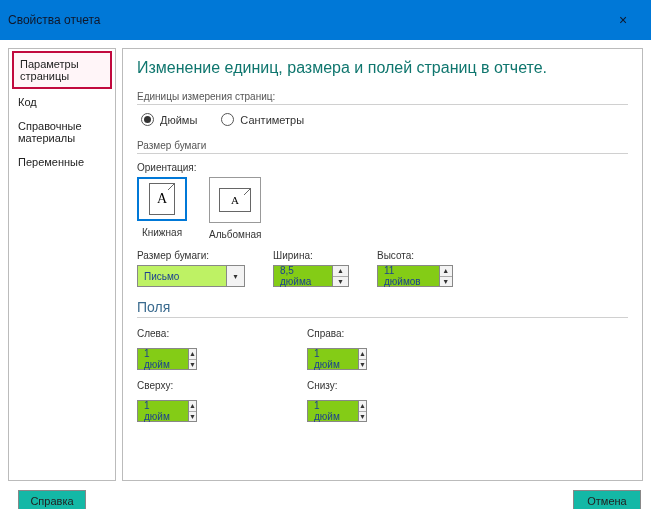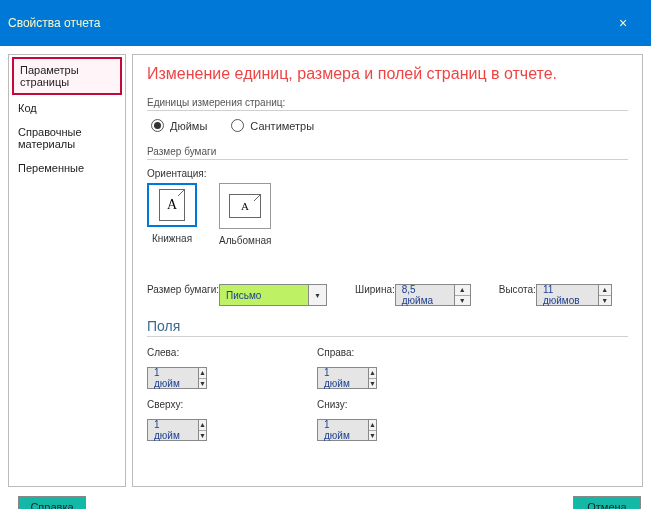--- a/index.html
+++ b/index.html
@@ -1,29 +1,29 @@
 <!DOCTYPE html>
 <html><head>
 <meta charset="utf-8">
 <style>
   * { box-sizing: border-box; font-family: "Segoe UI", Tahoma, sans-serif; }
   html, body { margin: 0; padding: 0; }
   body { background: #fff; width: 651px; height: 509px; overflow: hidden; }
 
-  .titlebar { background: #0078d7; color: #fef9c3; height: 46px; display: flex; align-items: center; padding: 0 8px; font-size: 12px; }
+  .titlebar { background: #0078d7; color: #0f172a; height: 40px; display: flex; align-items: center; padding: 0 8px; font-size: 12px; }
   .titlebar .title { flex: 1; }
   .titlebar .close { width: 40px; text-align: center; font-size: 14px; cursor: pointer; }
 
   .content { display: flex; height: 443px; padding: 8px 8px 2px 8px; gap: 6px; }
-  .sidebar { width: 118px; border: 1px solid #bbb; background: #fff; padding: 2px 3px; }
+  .sidebar { width: 108px; border: 1px solid #bbb; background: #fff; padding: 2px 3px; }
   .sidebar-item { font-size: 11px; padding: 5px 6px; color: #222; cursor: pointer; margin-bottom: 2px; }
   .sidebar-item.selected { border: 2px solid #c1093e; background: #fff5f8; }
 
   .main { flex: 1; border: 1px solid #bbb; background: #fff; padding: 10px 14px 8px 14px; overflow: hidden; }
-  .heading { font-size: 16px; color: #ef4444; margin: 0 0 14px 0; font-weight: 400; }
+  .heading { font-size: 16px; color: #0f766e; margin: 0 0 14px 0; font-weight: 400; }
 
   .group-label { font-size: 10px; color: #555; border-bottom: 1px solid #d0d0d0; padding-bottom: 2px; margin-bottom: 8px; }
 
   .radio-row { display: flex; gap: 24px; align-items: center; margin-bottom: 14px; padding-left: 4px; }
   .radio { display: inline-flex; align-items: center; gap: 6px; font-size: 11px; color: #333; }
   .radio .circ { width: 13px; height: 13px; border: 1px solid #555; border-radius: 50%; display: inline-flex; align-items: center; justify-content: center; background:#fff; }
   .radio.selected .circ::after { content: ""; width: 7px; height: 7px; background: #333; border-radius: 50%; display: block; }
 
   .field-label { font-size: 10px; color: #333; margin-bottom: 4px; }
 
@@ -31,26 +31,26 @@
   .orient { text-align: center; cursor: pointer; }
   .orient .box { width: 52px; height: 46px; border: 1px solid #999; display: flex; align-items: center; justify-content: center; background: #fff; }
   .orient.selected .box { border: 2px solid #0078d7; width: 50px; height: 44px; }
   .orient .page { border: 1px solid #666; background: #fff; display: flex; align-items: center; justify-content: center; font-size: 14px; font-family: "Times New Roman", serif; position: relative; }
   .orient .page.portrait { width: 26px; height: 32px; }
   .orient .page.landscape { width: 32px; height: 24px; font-size: 11px; }
   .orient .page::before { content:""; position:absolute; top:0; right:0; width:6px; height:6px; background:linear-gradient(135deg, transparent 49%, #666 50%, #fff 51%); }
   .orient .cap { font-size: 10px; color: #333; margin-top: 6px; }
 
   .size-row { display: flex; gap: 28px; align-items: flex-end; margin-bottom: 12px; }
-  .size-col { display: flex; flex-direction: row; margin-top: 28px; }
+  .size-col { display: flex; flex-direction: column; }
 
   .combo { width: 108px; height: 22px; border: 1px solid #888; background: #bef264; display: inline-flex; align-items: center; font-size: 10px; color: #1b3f91; }
   .combo .val { flex: 1; padding: 0 6px; }
   .combo .btn { width: 18px; height: 100%; border-left: 1px solid #888; display: flex; align-items: center; justify-content: center; font-size: 8px; color: #333; background: #f3f3f3; }
-  .spin { width: 76px; height: 22px; border: 1px solid #888; background: #e5e5e5; display: inline-flex; align-items: stretch; font-size: 10px; color: #1b3f91; gap: 12px; }
+  .spin { width: 76px; height: 22px; border: 1px solid #888; background: #84cc16; display: inline-flex; align-items: stretch; font-size: 10px; color: #1b3f91; gap: 12px; }
   .spin.small { width: 60px; }
   .spin .val { flex: 1; padding: 0 6px; display:flex; align-items:center; }
   .spin .btns { width: 16px; border-left: 1px solid #888; display:flex; flex-direction:column; }
   .spin .btns div { flex:1; display:flex; align-items:center; justify-content:center; font-size:7px; color:#333; background:#f3f3f3; }
   .spin .btns div:first-child { border-bottom:1px solid #aaa; }
 
   .section-title { font-size: 14px; color: #3b6b8f; border-bottom: 1px solid #d0d0d0; padding-bottom: 2px; margin: 4px 0 10px 0; font-weight: 400; }
 
   .margin-grid { display: grid; grid-template-columns: 140px 140px; row-gap: 10px; column-gap: 30px; }
   .mitem .mlabel { font-size: 10px; color: #333; margin-bottom: 4px; }

